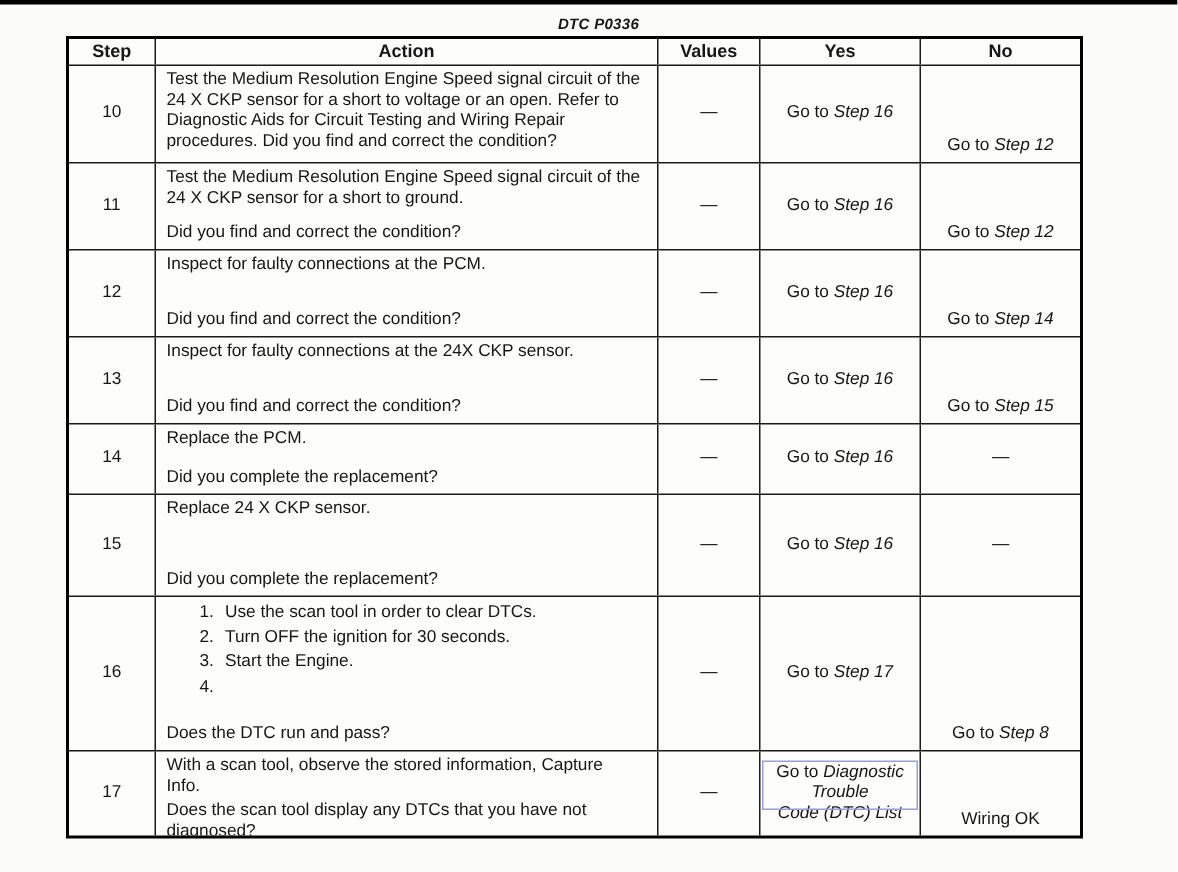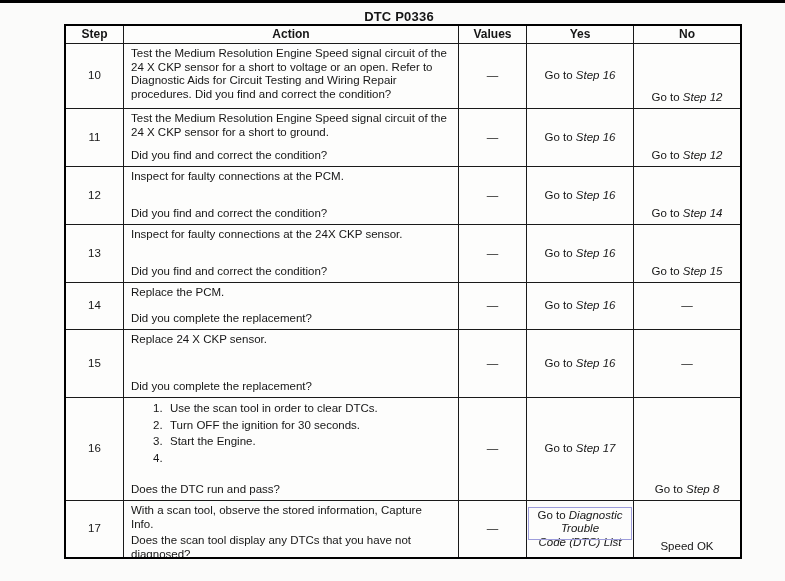--- a/index.html
+++ b/index.html
@@ -6,25 +6,26 @@
   body {
     width:785px; height:581px; position:relative;
     background:#fbfbfa; color:#161616;
     font-family:"Liberation Sans", sans-serif;
     font-size:11.5px; line-height:13.5px;
     overflow:hidden;
   }
   .topbar { position:absolute; top:0; left:0; width:785px; height:3px; background:#000; }
   .doc-title {
     position:absolute; top:8px; left:62px; width:674px;
-    text-align:center; font-weight:bold; font-size:13px; line-height:17px;
+    text-align:center; font-weight:bold; font-size:10px; line-height:17px;
     letter-spacing:.2px;
+    font-style:italic;
   }
   .dtc-table {
-    position:absolute; top:24px; left:64px; width:674px;
+    position:absolute; top:24px; left:44px; width:674px;
     border:2px solid #000; background:#fdfdfc;
   }
   .row { display:flex; border-bottom:1px solid #1a1a1a; }
   .row:last-child { border-bottom:none; }
   .cell { border-right:1px solid #1a1a1a; box-sizing:border-box; overflow:hidden; }
   .cell:last-child { border-right:none; }
 
   .c-step   { width:58px;  display:flex; align-items:center; justify-content:center; }
   .c-action { width:335px; padding:3px 6px 4px 7px; display:flex; flex-direction:column; }
   .c-values { width:68px;  display:flex; align-items:center; justify-content:center;text-align:right; }
@@ -205,17 +206,17 @@
     </div>
     <div class="cell c-values">—</div>
     <div class="cell c-yes valign-top">
       <div class="yes-link-wrap">
         <div class="link-box" style="border-color: rgb(157, 157, 219);"></div>
         <span>Go to </span><span class="it">Diagnostic Trouble</span>
         <span class="it link-l2">Code (DTC) List</span>
       </div>
     </div>
     <div class="cell c-no">
-      <div>Speed OK</div>
+      <div>Wiring OK</div>
     </div>
   </div>
 
 </div>
 
 </body></html>

